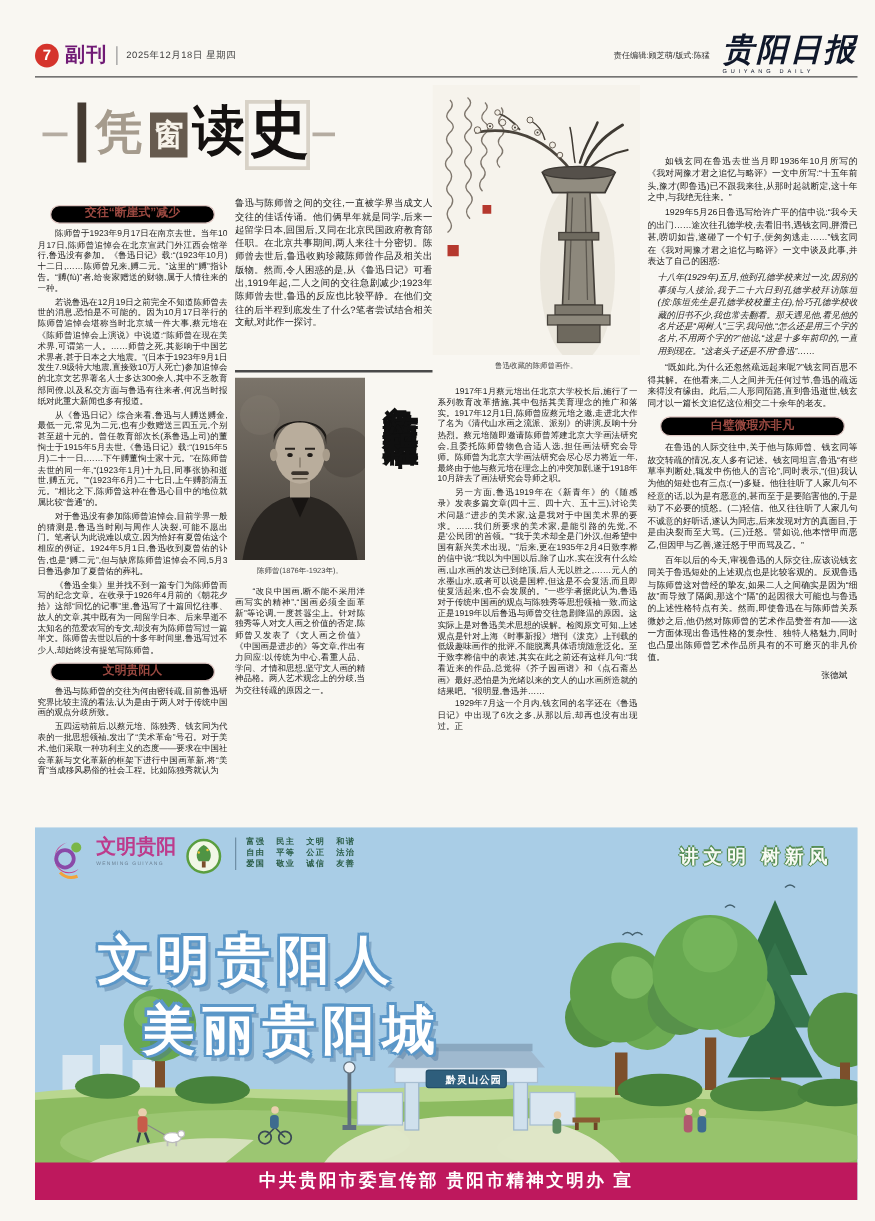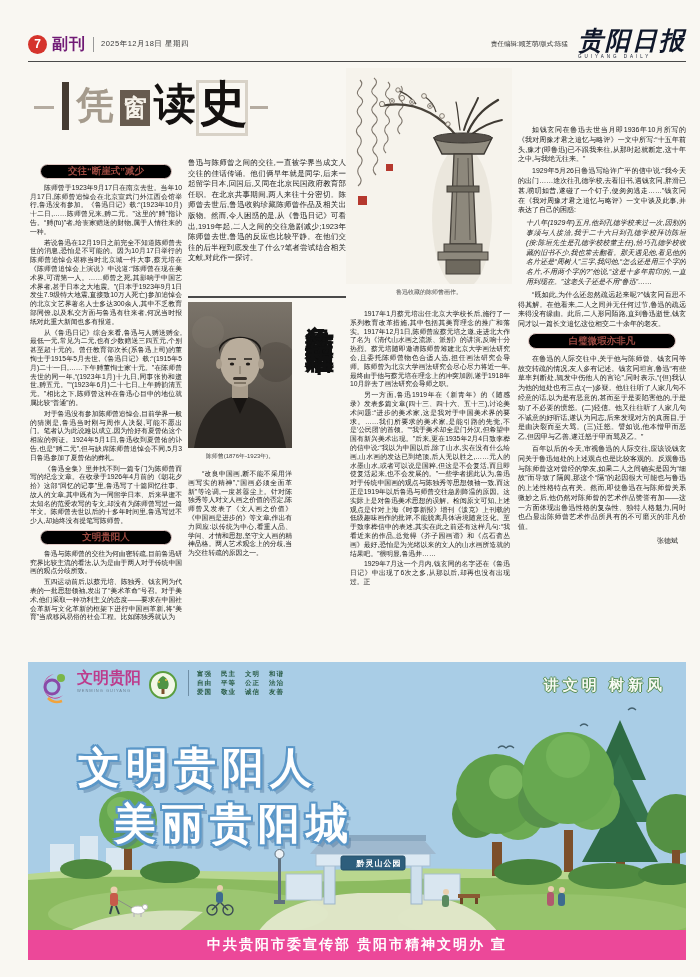--- a/index.html
+++ b/index.html
@@ -64,21 +64,21 @@
   .ad-tr{position:absolute;right:20px;top:14px;font-size:15px;font-weight:bold;letter-spacing:4px;
          color:#f7faf3;text-shadow:1px 0 #568d52,-1px 0 #568d52,0 1px #568d52,0 -1px #568d52;padding-left:34px;}
   .slogan{position:absolute;left:50px;top:78px;font-weight:900;font-size:42px;letter-spacing:6px;
           color:#ffffff;line-height:56px;
           text-shadow:2px 0 #5b97c8,-2px 0 #5b97c8,0 2px #5b97c8,0 -2px #5b97c8,
                       2px 2px #5b97c8,-2px -2px #5b97c8,2px -2px #5b97c8,-2px 2px #5b97c8,
                       4px 5px 0 rgba(70,110,150,.4);}
   .slogan .l2{padding-left:36px;}
   .gate-sign{position:absolute;left:313px;top:196px;width:76px;text-align:center;color:#fff;
              font-size:8px;font-weight:bold;letter-spacing:1px;}
-  .ad-banner{position:absolute;left:0;bottom:0;width:658px;height:30px;background:#ec4899;
+  .ad-banner{position:absolute;left:0;bottom:0;width:658px;height:30px;background:#be185d;
              display:flex;align-items:center;justify-content:center;color:#fff;
              font-size:14px;font-weight:bold;letter-spacing:2px;}
 </style>
 </head>
 <body>
 
 <div class="page">
 
   <div class="hdr">
     <div class="pnum">7</div>

